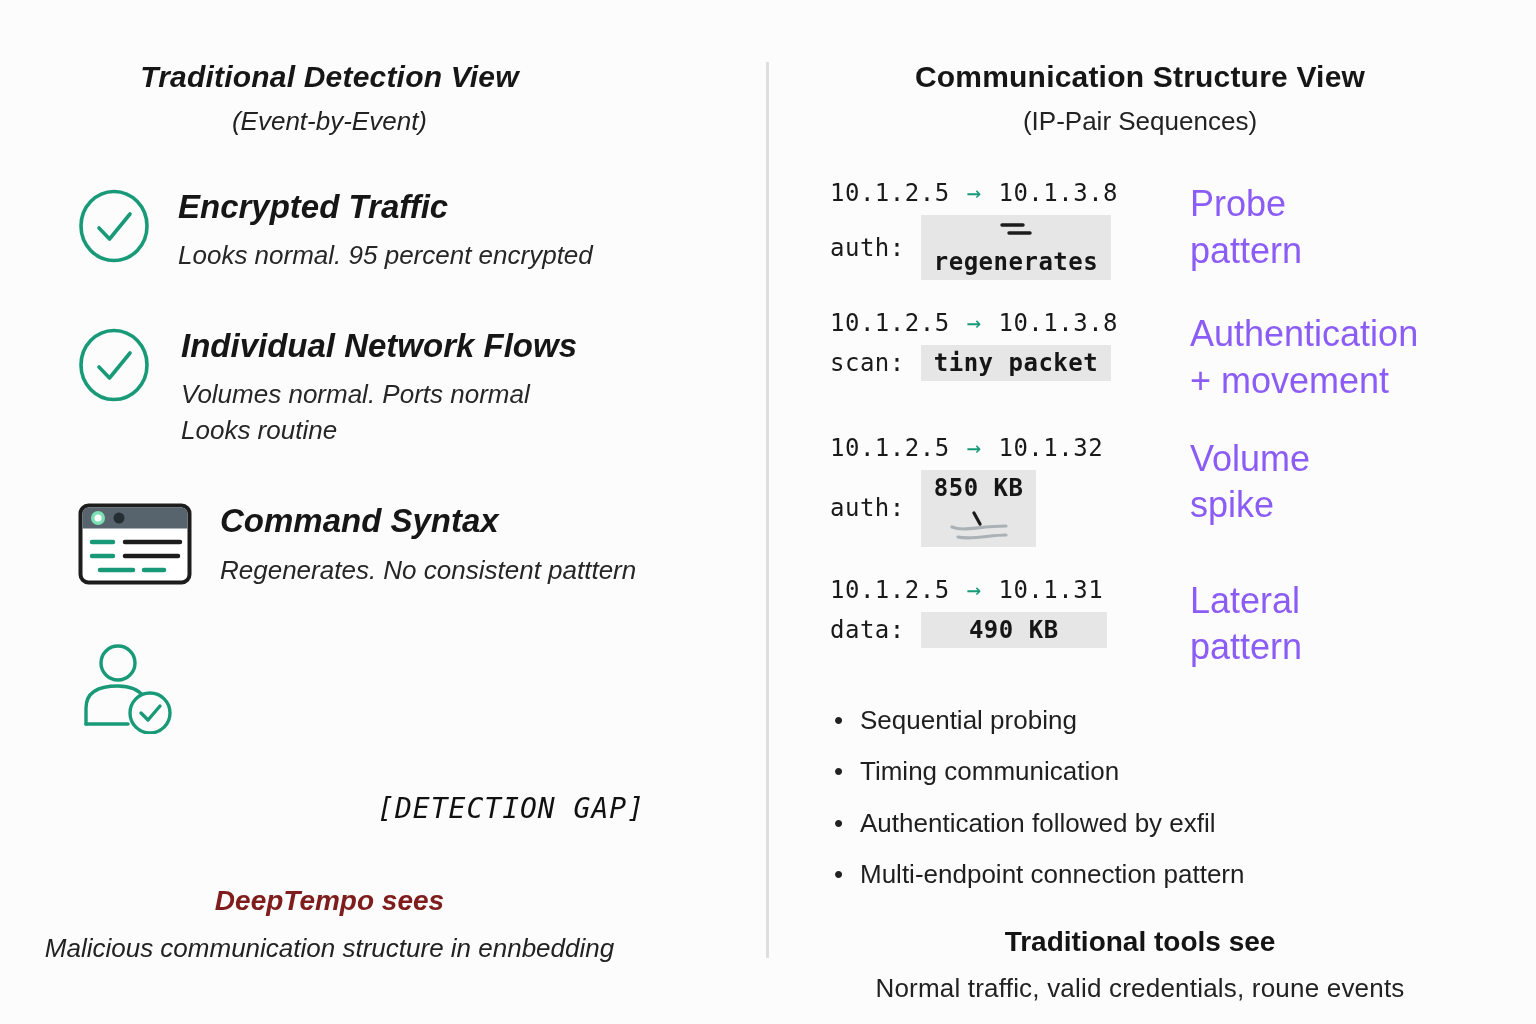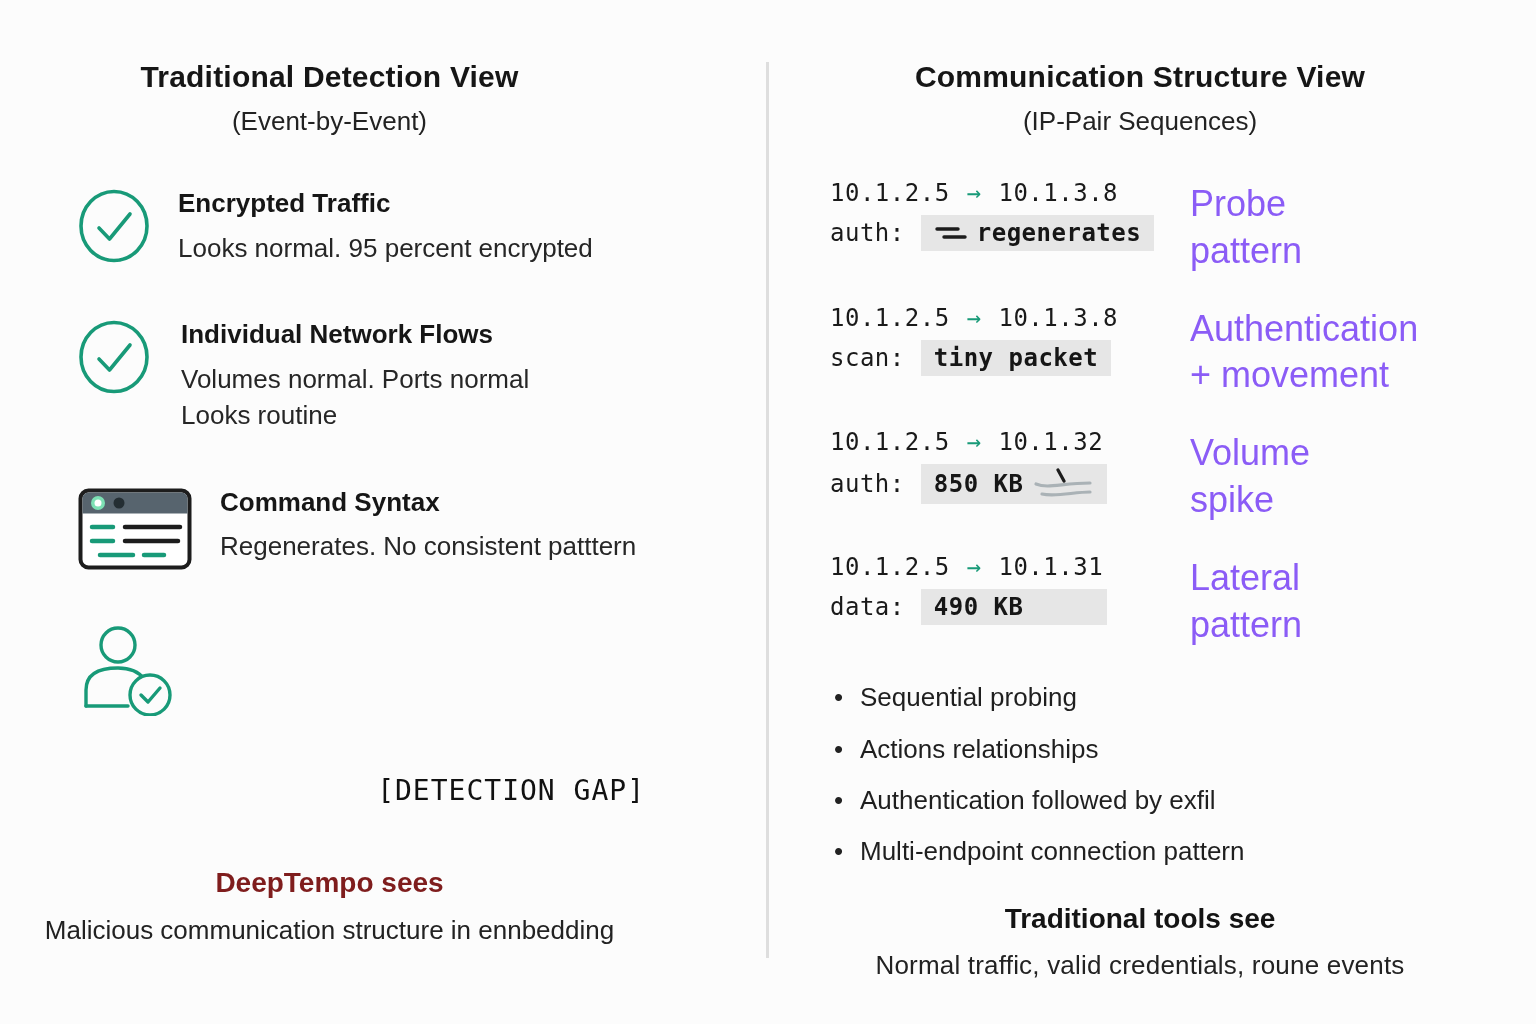--- a/index.html
+++ b/index.html
@@ -6,33 +6,33 @@
   .canvas{
     position:relative;width:1536px;height:1024px;overflow:hidden;
     background:#fcfcfc;color:#1c1c1c;
     font-family:"Liberation Sans", sans-serif;
   }
   .divider{
     position:absolute;left:766px;top:62px;width:3px;height:896px;
     background:#dedede;
   }
   .col{position:absolute;top:0;height:1024px;box-sizing:border-box;}
-  .col-left{left:0;width:685px;padding:60px 40px 0 14px;}
+  .col-left{left:0;width:685px;padding:60px 40px 0 14px;font-style:italic;}
   .col-right{left:768px;width:768px;padding:60px 86px 0 62px;}
   .col-header{text-align:center;}
   .col-title{font-size:30px;font-weight:700;letter-spacing:.2px;color:#161616;}
   .col-subtitle{font-size:26px;margin-top:12px;color:#222;}
 
   
   .items{margin-top:52px;}
   .item{display:flex;align-items:flex-start;padding-left:64px;margin-bottom:54px;}
   .item-icon{flex:0 0 auto;display:flex;justify-content:center;align-items:flex-start;min-width:72px;}
   .item-text{margin-left:28px;}
   .item:nth-child(2) .item-text{margin-left:31px;}
-  .item-heading{font-size:26px;font-weight:700;color:#161616;line-height:1.1;}
+  .item-heading{font-size:33px;font-weight:700;color:#161616;line-height:1.1;}
   .item-desc{font-size:26px;color:#262626;margin-top:13px;line-height:1.38;}
 
   .mono{font-family:"DejaVu Sans Mono", monospace;}
   .gap-label{
     margin-top:58px;text-align:right;font-size:28px;color:#111;
     font-family:"DejaVu Sans Mono", monospace;letter-spacing:1px;
   }
   .left-footer{margin-top:60px;text-align:center;}
   .left-footer-heading{font-size:28px;font-weight:700;color:#7f1d1d;}
   .left-footer-text{font-size:26px;color:#222;margin-top:16px;}
@@ -42,20 +42,21 @@
   .pair{display:flex;align-items:flex-start;margin-bottom:29px;}
   .pair-left{flex:0 0 360px;}
   .pair-route{font-size:24px;letter-spacing:.5px;color:#1a1a1a;white-space:nowrap;}
   .pair-arrow{color:#189a78;padding:0 2px;}
   .pair-kv{margin-top:8px;font-size:24px;color:#1a1a1a;display:flex;align-items:center;}
   .pair-key{letter-spacing:.5px;}
   .value-box{
     display:inline-flex;align-items:center;gap:9px;background:#e6e6e6;
     margin-left:16px;padding:4px 13px;font-weight:700;font-size:24px;color:#161616;
     letter-spacing:.5px;
+    flex-direction:column;
   }
   .value-box.wide{min-width:160px;}
   .pair-label{font-size:36px;color:#8b5cf6;line-height:1.3;max-width:210px;padding-top:2px;}
 
   
   .bullets{margin-top:34px;padding-left:4px;}
   .bullet{display:flex;align-items:flex-start;font-size:26px;color:#1f1f1f;margin-bottom:20px;line-height:1.2;}
   .bullet-dot{flex:0 0 auto;width:26px;font-size:26px;color:#222;}
   .right-footer{margin-top:36px;text-align:center;}
   .right-footer-heading{font-size:28px;font-weight:700;color:#141414;}
@@ -220,21 +221,21 @@
       </div>
     </div>
 
     <div class="bullets">
       <div class="bullet">
           <span class="bullet-dot">•</span>
           <span>Sequential probing</span>
         </div>
       <div class="bullet">
           <span class="bullet-dot">•</span>
-          <span>Actions relationships</span>
+          <span>Timing communication</span>
         </div>
       <div class="bullet">
           <span class="bullet-dot">•</span>
           <span>Authentication followed by exfil</span>
         </div>
       <div class="bullet">
           <span class="bullet-dot">•</span>
           <span>Multi-endpoint connection pattern</span>
         </div>
     </div>

